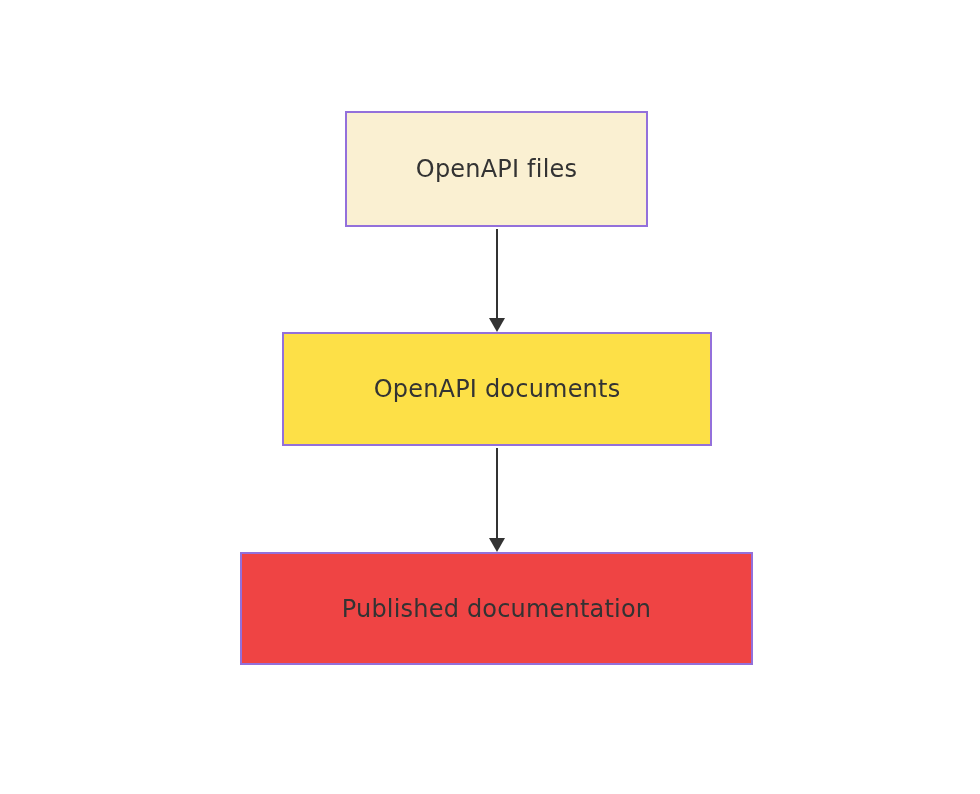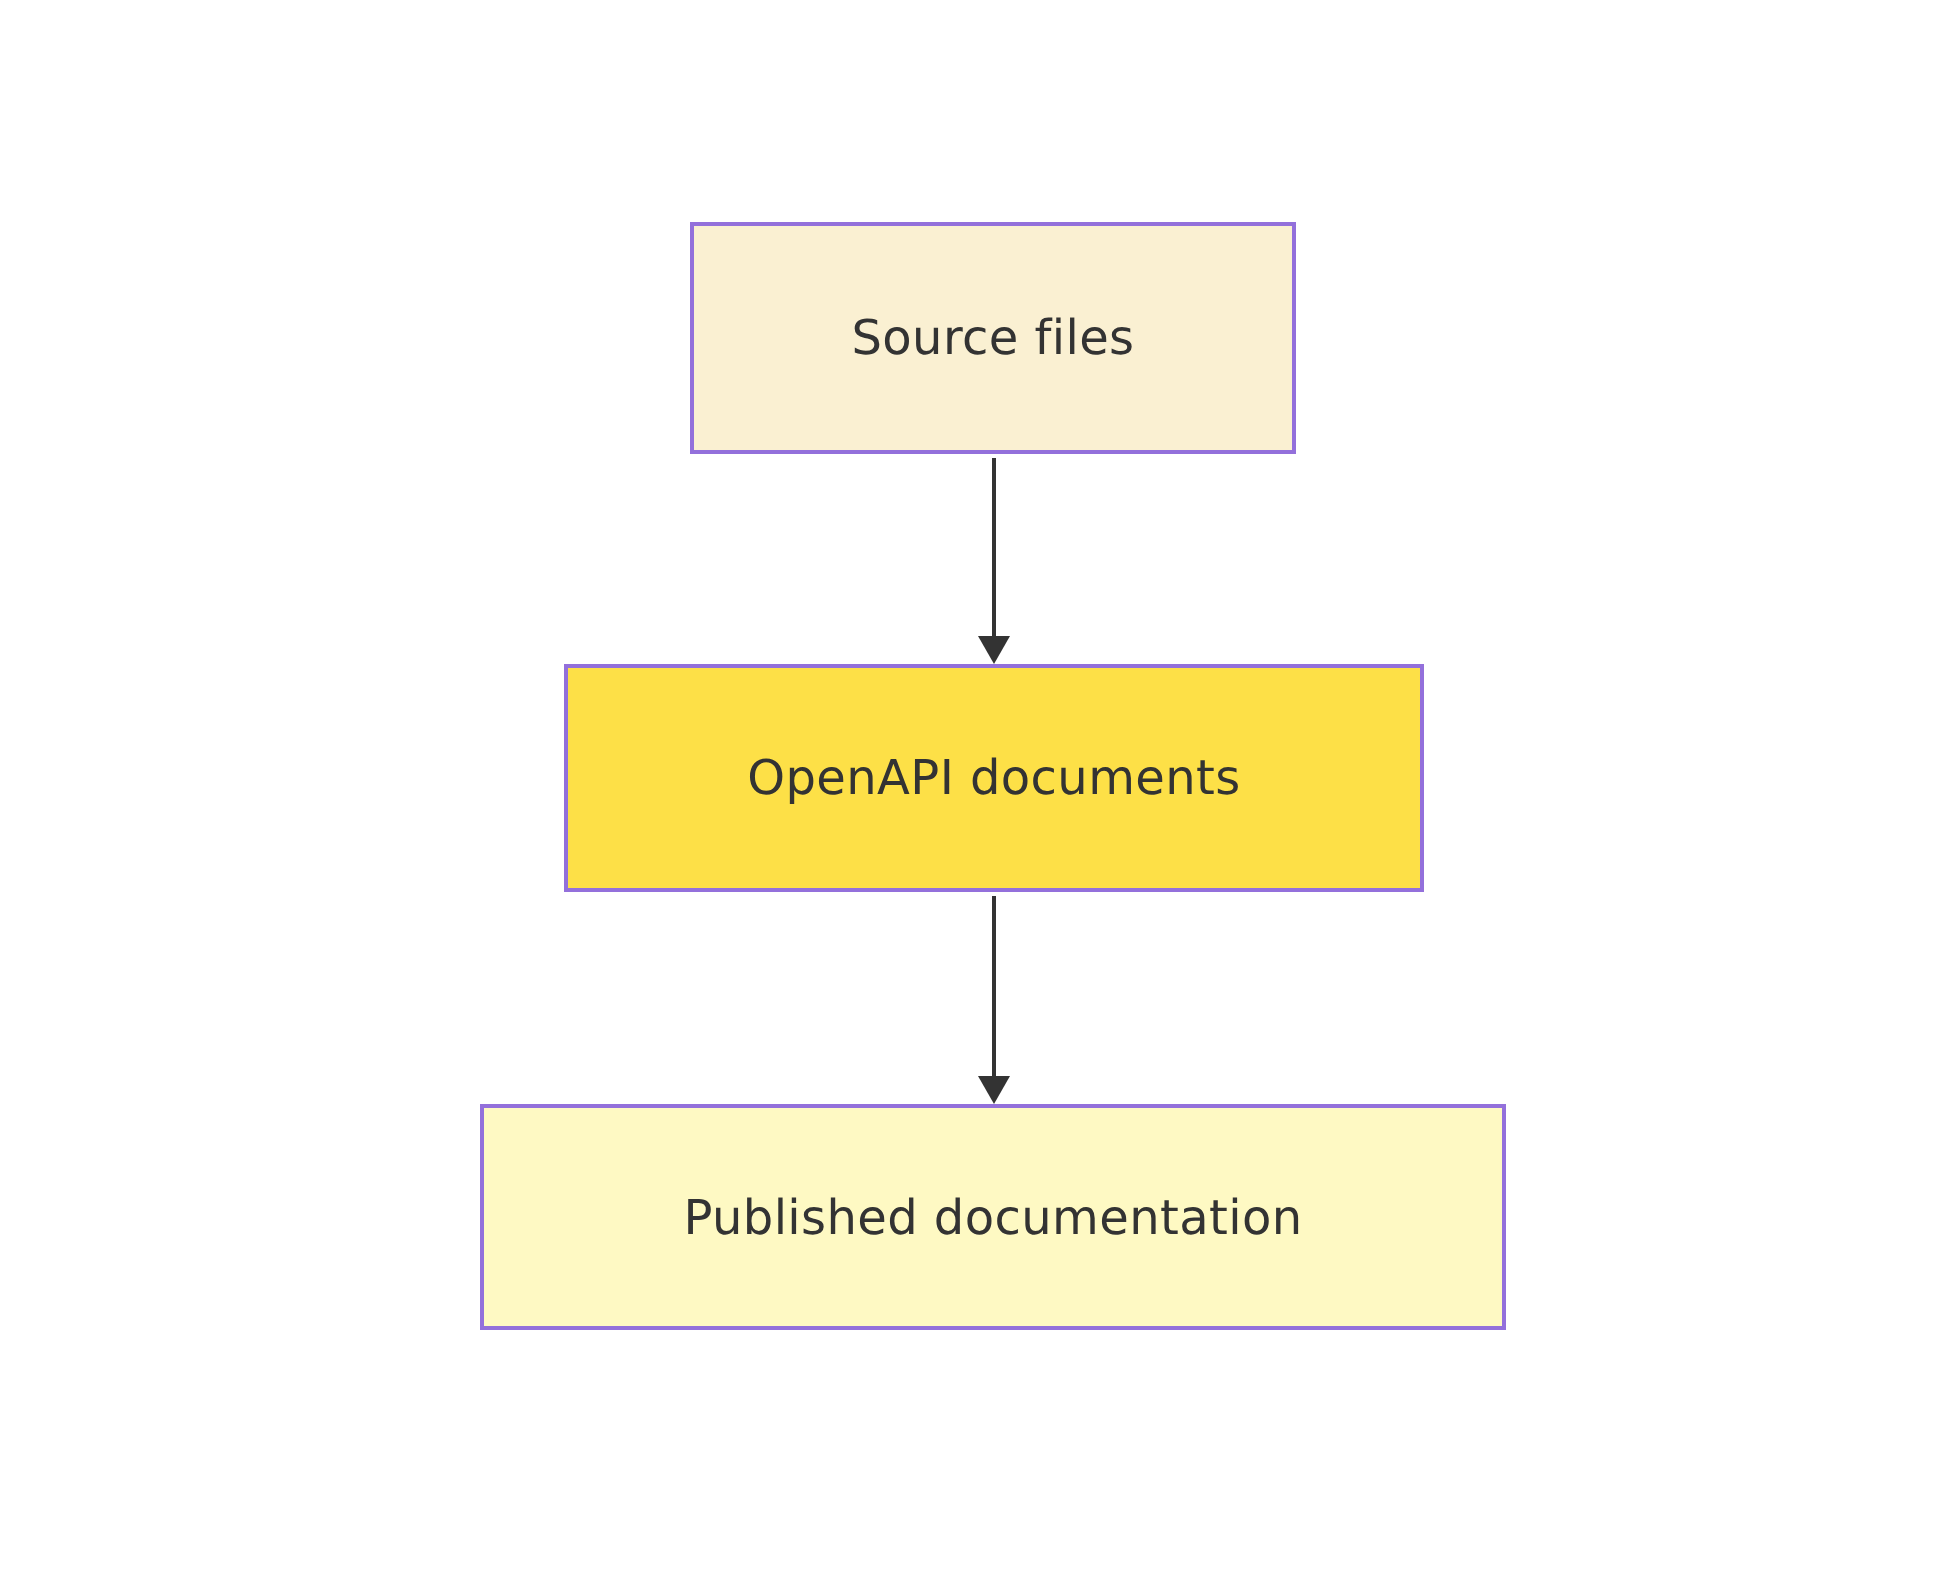--- a/index.html
+++ b/index.html
@@ -74,24 +74,24 @@
       <line class="edge-line" x1="497" y1="229" x2="497" y2="319" style="stroke: rgb(51, 51, 51);"></line>
       <polygon class="edge-arrowhead" points="489,318 505,318 497,332" style="fill: rgb(51, 51, 51);"></polygon>
     </g>
     <g>
       <line class="edge-line" x1="497" y1="448" x2="497" y2="539" style="stroke: rgb(51, 51, 51);"></line>
       <polygon class="edge-arrowhead" points="489,538 505,538 497,552" style="fill: rgb(51, 51, 51);"></polygon>
     </g>
   </svg>
 
   <div class="node node-source" style="background: rgb(250, 240, 210); border-color: rgb(147, 112, 219); color: rgb(51, 51, 51);">
-    <span class="node-label">Source files</span>
+    <span class="node-label">OpenAPI files</span>
   </div>
 
   <div class="node node-openapi" style="background: #fde047; border-color: rgb(147, 112, 219); color: rgb(51, 51, 51);">
     <span class="node-label">OpenAPI documents</span>
   </div>
 
-  <div class="node node-published" style="background: #fef9c3; border-color: rgb(147, 112, 219); color: rgb(51, 51, 51);">
+  <div class="node node-published" style="background: #ef4444; border-color: rgb(147, 112, 219); color: rgb(51, 51, 51);">
     <span class="node-label">Published documentation</span>
   </div>
 
 </div>
 
 </body></html>

